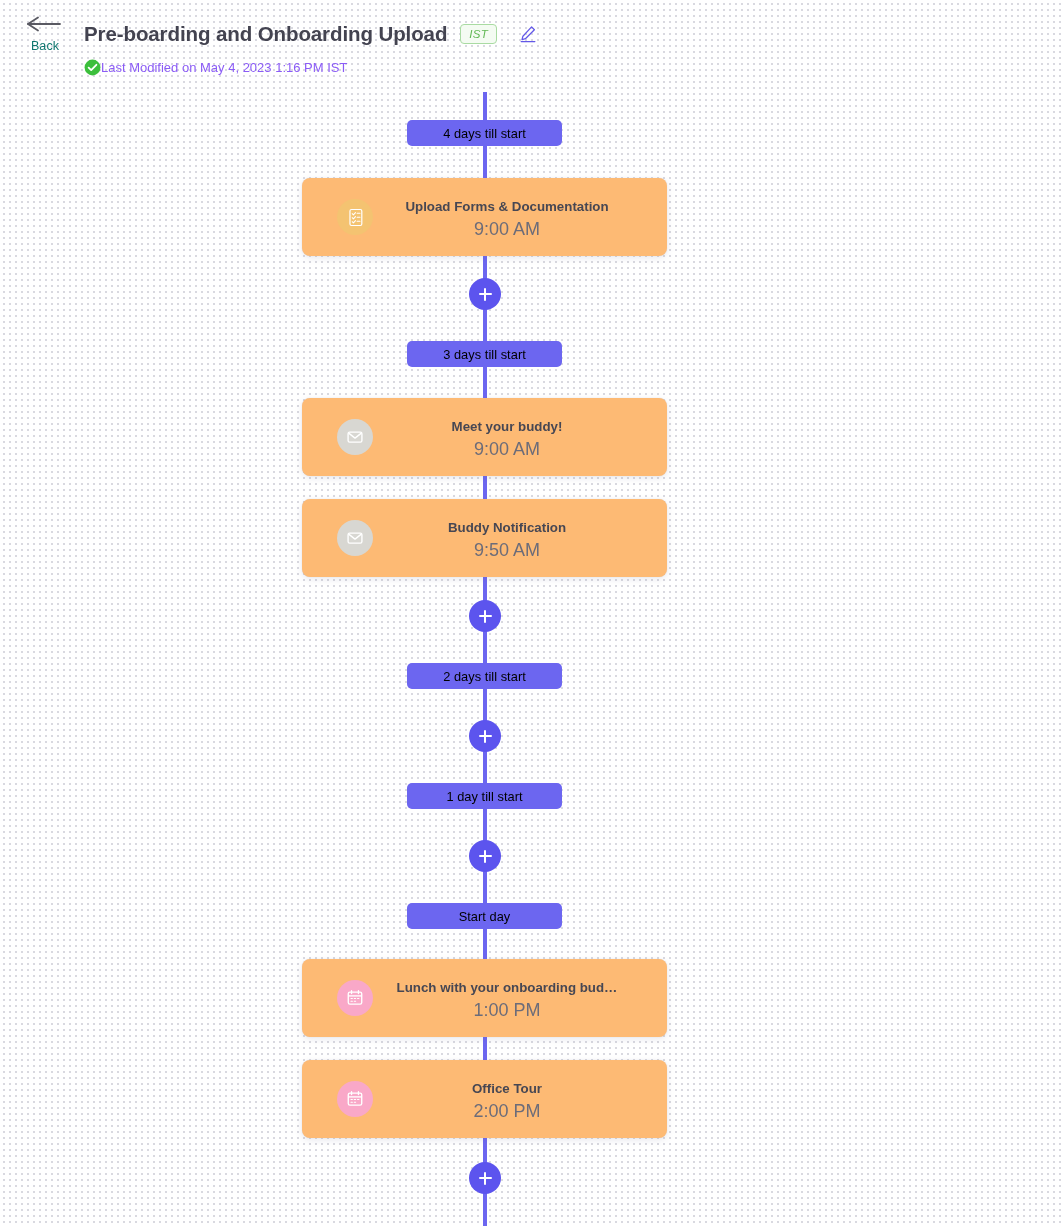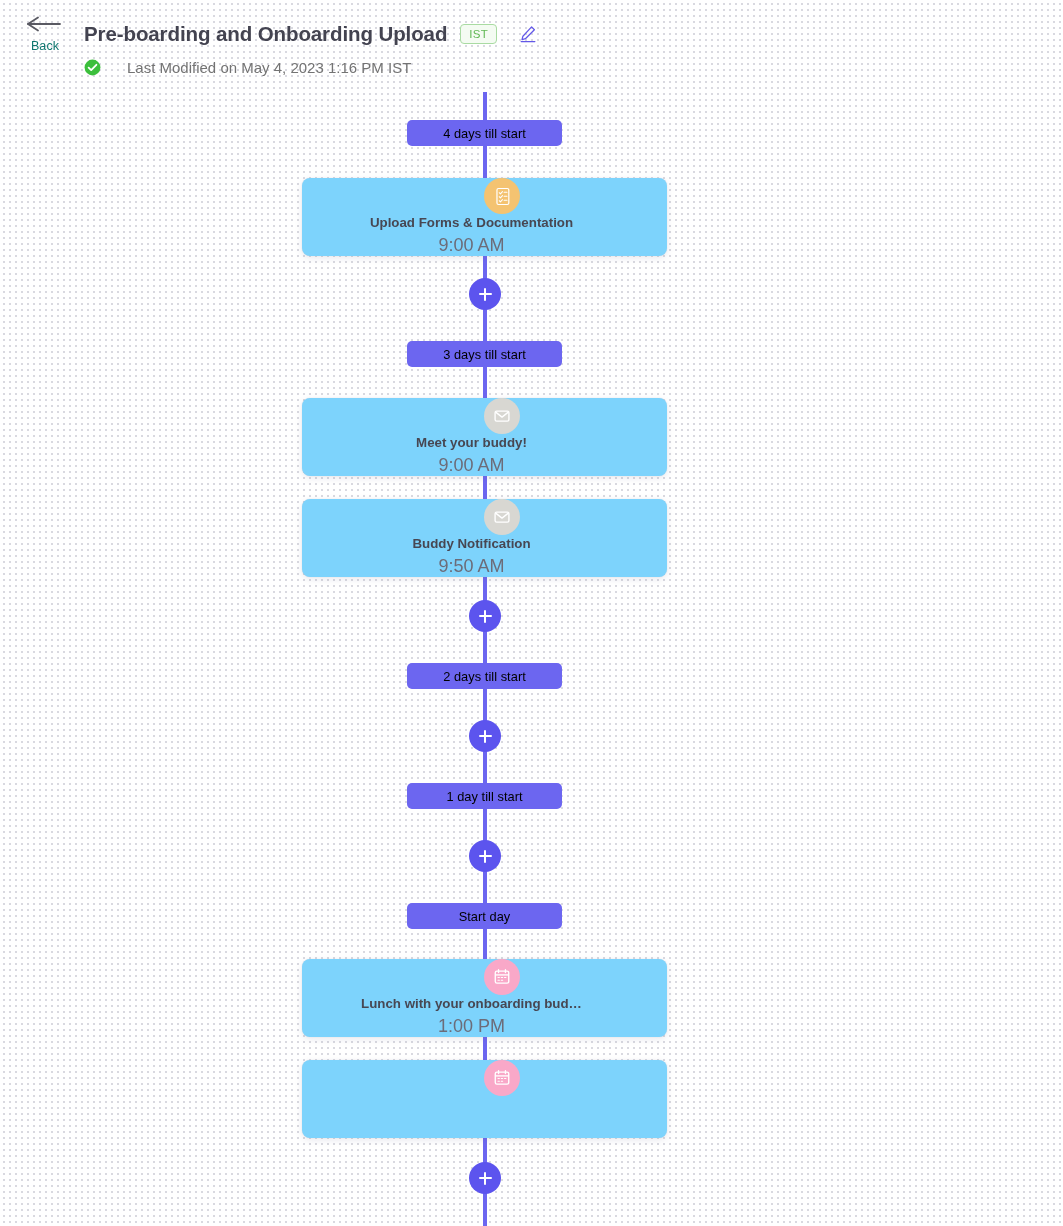--- a/index.html
+++ b/index.html
@@ -69,20 +69,21 @@
     margin-left: 13px;
     border: 1px solid #a9dba2;
     background: #f4fbf2;
     color: #62b855;
     border-radius: 4px;
     font-size: 11.5px;
     padding: 3px 8px 3px 8px;
     line-height: 12px;
     letter-spacing: 0.3px;
     cursor: pointer;
+    font-style: italic;
   }
   .edit-icon {
     margin-left: 22px;
     width: 18px;
     height: 18px;
     cursor: pointer;
     display: block;
   }
   .modified-row {
     position: absolute;
@@ -90,23 +91,23 @@
     top: 59px;
     display: flex;
     align-items: center;
   }
   .check-circle {
     width: 17px;
     height: 17px;
     display: block;
   }
   .modified-text {
-    margin-left: 26px;
-    font-size: 15px;
-    color: #737373;
+    margin-left: 0;
+    font-size: 13px;
+    color: #8b5cf6;
     white-space: nowrap;
   }
 
   
   .flow {
     position: absolute;
     top: 92px;
     left: 0;
     width: 1063px;
     height: 1134px;
@@ -164,28 +165,27 @@
     height: 13px;
     background: #ffffff;
     border-radius: 1px;
   }
 
   .card {
     position: absolute;
     left: 302px;
     width: 365px;
     height: 78px;
-    background: #7dd3fc;
+    background: #fdba74;
     border-radius: 8px;
     box-shadow: 0 2px 7px rgba(120,120,150,0.17), 0 0 1px rgba(120,120,150,0.25);
     z-index: 2;
     display: flex;
     align-items: center;
     cursor: pointer;
-    flex-direction: column;
   }
   .card-icon {
     width: 36px;
     height: 36px;
     border-radius: 50%;
     margin-left: 35px;
     flex: 0 0 auto;
     display: flex;
     align-items: center;
     justify-content: center;
@@ -323,19 +323,23 @@
       </div>
       <div class="card" style="top: 968px;">
         <div class="card-icon" style="background: rgb(249, 168, 200);">
           <svg width="20" height="20" viewBox="0 0 22 22">
             <rect x="3.6" y="4.6" width="14.8" height="13.2" rx="1.8" fill="none" stroke="#ffffff" stroke-width="1.5"></rect>
             <path d="M3.6 8.7 H18.4" stroke="#ffffff" stroke-width="1.5"></path>
             <path d="M7.2 2.9 V6.0 M14.8 2.9 V6.0" stroke="#ffffff" stroke-width="1.5" stroke-linecap="round"></path>
             <path d="M6.6 11.6 h1.5 M10.2 11.6 h1.5 M13.8 11.6 h1.5 M6.6 14.5 h1.5 M10.2 14.5 h1.5" stroke="#ffffff" stroke-width="1.2" stroke-linecap="round"></path>
           </svg>
         </div>
+        <div class="card-body">
+          <div class="card-title">Office Tour</div>
+          <div class="card-time">2:00 PM</div>
+        </div>
       </div>
       <div class="add-btn" style="top: 1070px;">
         <span class="plus-h"></span>
         <span class="plus-v"></span>
       </div>
     </div>
 </div>
 
 </body></html>

